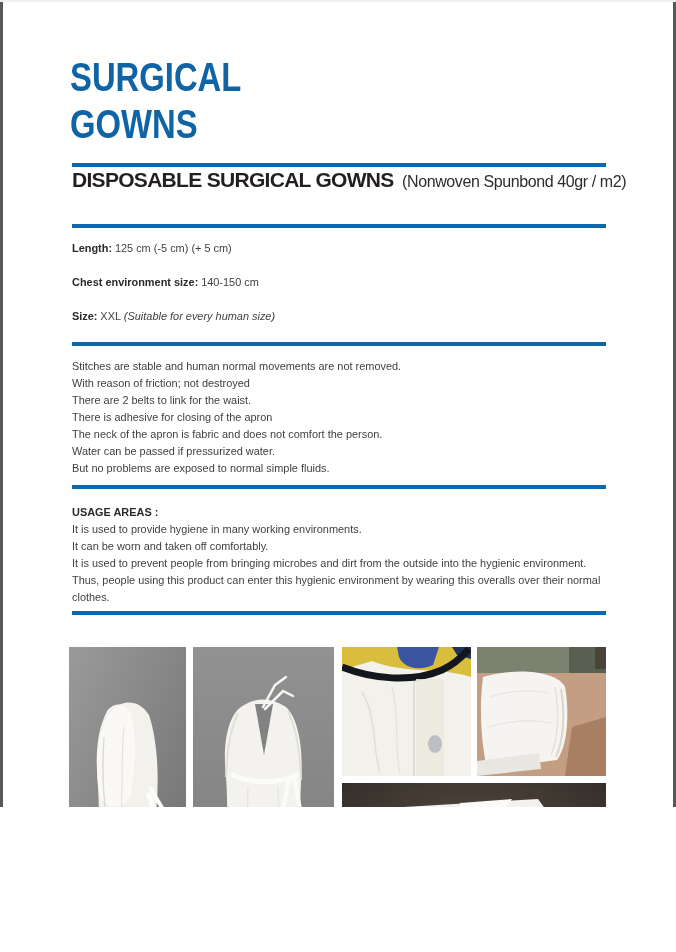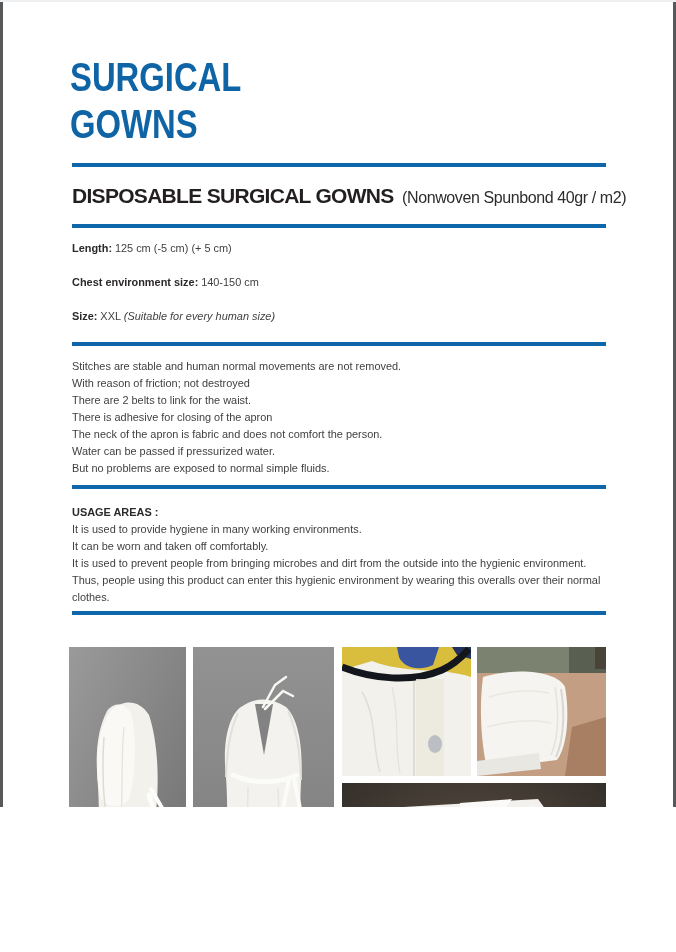--- a/index.html
+++ b/index.html
@@ -20,21 +20,21 @@
   .edge.left{left:0;}
   .edge.right{right:0;}
   .bottom-bar{position:absolute;left:0;right:0;top:948px;height:4px;background:var(--bottom-bar);}
   .rule{position:absolute;left:72px;width:534px;height:4px;background:var(--accent-blue);}
   .doc-title{
     position:absolute;left:70px;top:52px;color:var(--title-blue);
     font-size:40px;line-height:47px;font-weight:bold;
     transform:scaleX(0.82);transform-origin:left top;white-space:nowrap;
   }
   .product-heading{
-    position:absolute;left:72px;top:182px;white-space:nowrap;color:var(--heading-black);
+    position:absolute;left:72px;top:166px;white-space:nowrap;color:var(--heading-black);
   }
   .product-heading .main{font-size:21px;font-weight:bold;letter-spacing:-0.7px;}
   .product-heading .note{font-size:16px;letter-spacing:-0.4px;color:#2e2b2c;margin-left:4px;}
   .body-block{
     position:absolute;left:72px;font-size:11.5px;line-height:17px;
     transform:scaleX(0.95);transform-origin:left top;white-space:nowrap;
   }
   .spec-row{position:absolute;left:72px;font-size:11.5px;white-space:nowrap;
     transform:scaleX(0.95);transform-origin:left top;}
   .b{font-weight:bold;color:#2c292a;margin-right:3px;}

